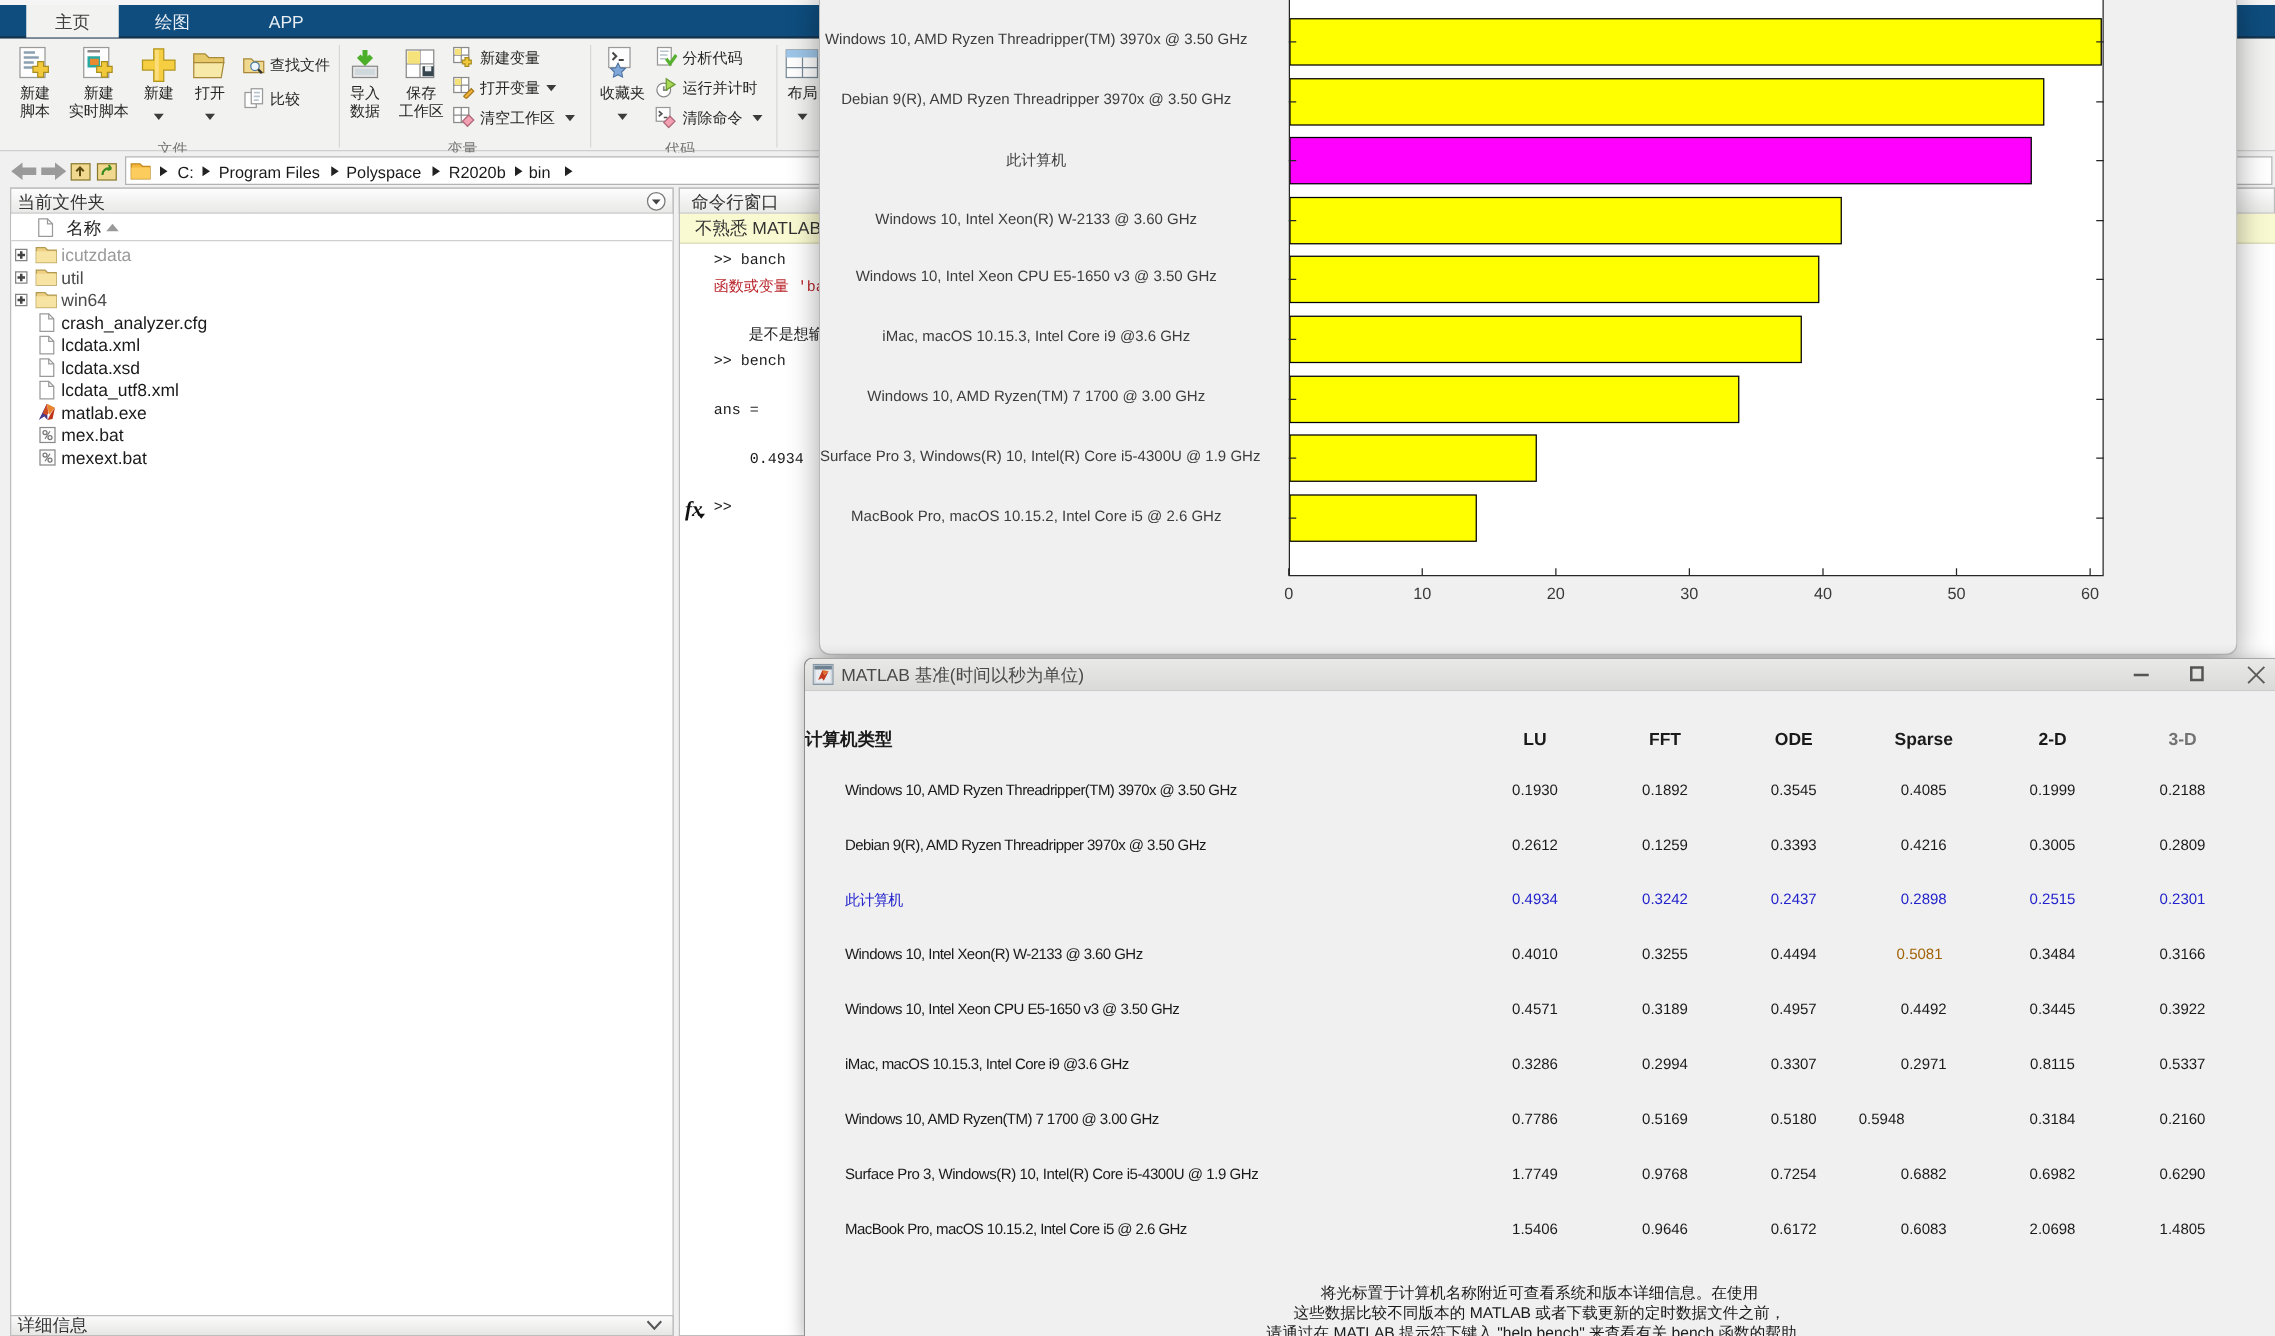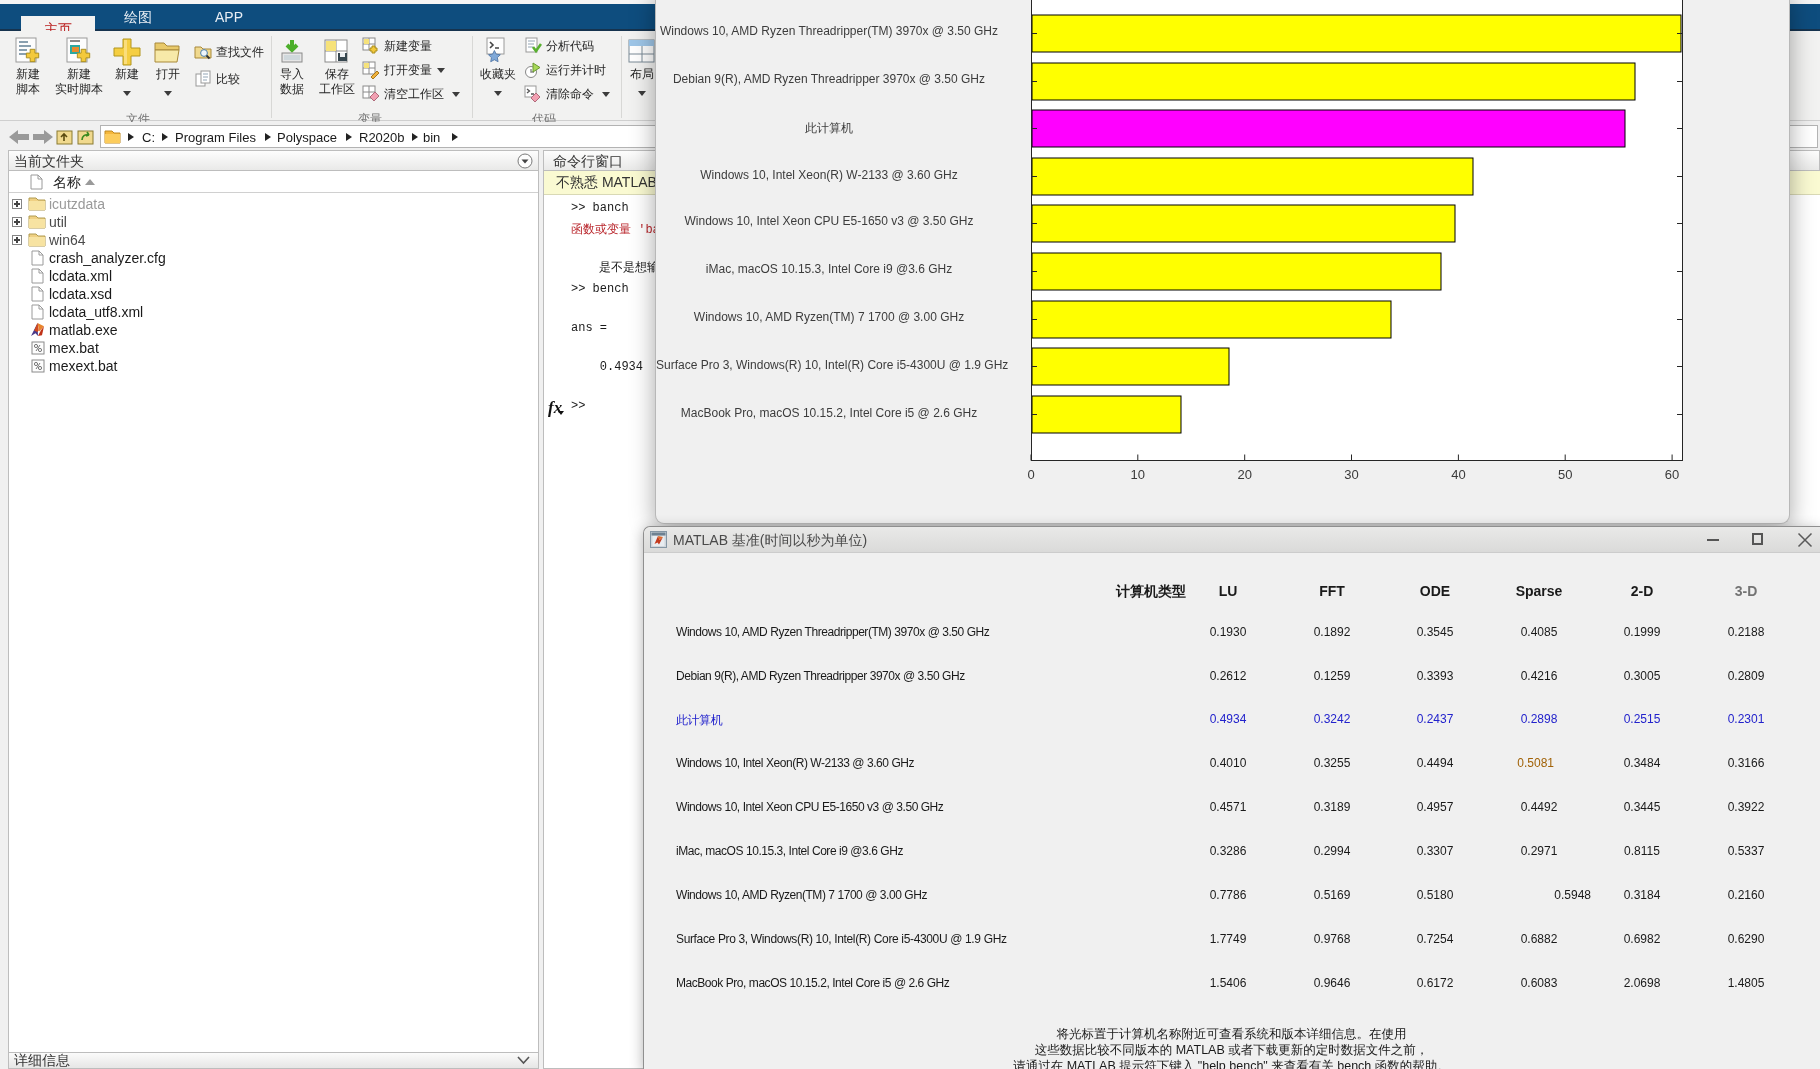--- a/index.html
+++ b/index.html
@@ -6,21 +6,21 @@
 * { margin:0; padding:0; box-sizing:border-box; }
 html,body { width:1820px; height:1069px; overflow:hidden; }
 body { font-family:"Liberation Sans", sans-serif; background:#f0f0f0; position:relative; }
 #root { position:absolute; left:0; top:0; width:1820px; height:1069px; background:#f0f0f0; overflow:hidden; }
 .abs { position:absolute; }
 
 #topstrip { left:0; top:0; width:1820px; height:4px; background:#f5f5f5; }
 #tabbar { left:0; top:4px; width:1820px; height:26px; background:#0e4d7e; }
 #tabdark { left:0; top:29px; width:1820px; height:2px; background:#16334e; }
 .tab { top:4px; height:26px; line-height:26px; font-size:14px; text-align:center; }
-#tab1 { left:21px; width:74px; background:#f2f2f1; color:#b91c1c;margin-top:12px; }
+#tab1 { left:21px; width:74px; background:#f2f2f1; color:#404040; }
 #tab2 { left:105px; width:66px; color:#e8eef4; }
 #tab3 { left:196px; width:66px; color:#e8eef4; }
 
 #ribbon { left:0; top:31px; width:1820px; height:90px; background:#f2f2f1; border-bottom:1px solid #cfcfcf; }
 .vsep { top:5px; width:1px; height:82px; background:#d8d8d6; }
 .glabel { top:111px; height:14px; font-size:12px; color:#737373; text-align:center; }
 .bigbtn { top:4px; width:54px; text-align:center; font-size:12px; color:#262626; }
 .bigbtn .ic { margin:2px auto 0; width:30px; height:30px; position:relative; }
 .bigbtn .tl { line-height:15px; }
 .arrow-dn { display:inline-block; width:0; height:0; border-left:4px solid transparent; border-right:4px solid transparent; border-top:5px solid #3c3c3c; }
@@ -397,21 +397,21 @@
           <path d="M8 5L4.5 13l3-1.5L9 13.5 13 6 9.5 9z" fill="#c33a1e"></path>
           <path d="M8 5l1.2 4L13 6z" fill="#e06a28"></path>
         </svg>
       <span style="position:absolute;left:29px;top:5px;font-size:14px;color:#4a4a4a;">MATLAB 基准(时间以秒为单位)</span>
       <div style="position:absolute;left:1063px;top:12px;width:12px;height:2px;background:#555;"></div>
       <div style="position:absolute;left:1108px;top:6px;width:11px;height:12px;border:2px solid #555;"></div>
       <svg style="position:absolute;left:1153px;top:5px" width="16" height="16" viewBox="0 0 16 16">
           <path d="M1.5 1.5l13 13M14.5 1.5l-13 13" stroke="#5a5a5a" stroke-width="1.5"></path>
         </svg>
     </div>
-    <div style="position:absolute;left:0;top:56px;width:542px;text-align:right;font-size:14px;font-weight:bold;color:#1a1a1a;">计算机类型</div>
+    <div style="position:absolute;left:0;top:56px;width:542px;text-align:left;font-size:14px;font-weight:bold;color:#1a1a1a;">计算机类型</div>
     <div style="position:absolute;left:532px;top:56px;width:104px;text-align:center;font-size:14px;font-weight:bold;color:#1a1a1a;">LU</div>
     <div style="position:absolute;left:636px;top:56px;width:104px;text-align:center;font-size:14px;font-weight:bold;color:#1a1a1a;">FFT</div>
     <div style="position:absolute;left:739px;top:56px;width:104px;text-align:center;font-size:14px;font-weight:bold;color:#1a1a1a;">ODE</div>
     <div style="position:absolute;left:843px;top:56px;width:104px;text-align:center;font-size:14px;font-weight:bold;color:#1a1a1a;">Sparse</div>
     <div style="position:absolute;left:946px;top:56px;width:104px;text-align:center;font-size:14px;font-weight:bold;color:#1a1a1a;">2-D</div>
     <div style="position:absolute;left:1050px;top:56px;width:104px;text-align:center;font-size:14px;font-weight:bold;color:#737373;">3-D</div>
     <div style="position:absolute;left:32px;top:98px;font-size:12px;letter-spacing:-0.45px;color:#1a1a1a;white-space:nowrap;">Windows 10, AMD Ryzen Threadripper(TM) 3970x @ 3.50 GHz</div>
     <div style="position:absolute;left:532px;top:98px;width:104px;text-align:center;font-size:12px;color:#1a1a1a;">0.1930</div>
     <div style="position:absolute;left:636px;top:98px;width:104px;text-align:center;font-size:12px;color:#1a1a1a;">0.1892</div>
     <div style="position:absolute;left:739px;top:98px;width:104px;text-align:center;font-size:12px;color:#1a1a1a;">0.3545</div>
@@ -450,21 +450,21 @@
     <div style="position:absolute;left:532px;top:317px;width:104px;text-align:center;font-size:12px;color:#1a1a1a;">0.3286</div>
     <div style="position:absolute;left:636px;top:317px;width:104px;text-align:center;font-size:12px;color:#1a1a1a;">0.2994</div>
     <div style="position:absolute;left:739px;top:317px;width:104px;text-align:center;font-size:12px;color:#1a1a1a;">0.3307</div>
     <div style="position:absolute;left:843px;top:317px;width:104px;text-align:center;font-size:12px;color:#1a1a1a;">0.2971</div>
     <div style="position:absolute;left:946px;top:317px;width:104px;text-align:center;font-size:12px;color:#1a1a1a;">0.8115</div>
     <div style="position:absolute;left:1050px;top:317px;width:104px;text-align:center;font-size:12px;color:#1a1a1a;">0.5337</div>
     <div style="position:absolute;left:32px;top:361px;font-size:12px;letter-spacing:-0.45px;color:#1a1a1a;white-space:nowrap;">Windows 10, AMD Ryzen(TM) 7 1700 @ 3.00 GHz</div>
     <div style="position:absolute;left:532px;top:361px;width:104px;text-align:center;font-size:12px;color:#1a1a1a;">0.7786</div>
     <div style="position:absolute;left:636px;top:361px;width:104px;text-align:center;font-size:12px;color:#1a1a1a;">0.5169</div>
     <div style="position:absolute;left:739px;top:361px;width:104px;text-align:center;font-size:12px;color:#1a1a1a;">0.5180</div>
-    <div style="position:absolute;left:843px;top:361px;width:104px;text-align:right;font-size:12px;color:#1a1a1a;">0.5948</div>
+    <div style="position:absolute;left:843px;top:361px;width:104px;text-align:left;font-size:12px;color:#1a1a1a;">0.5948</div>
     <div style="position:absolute;left:946px;top:361px;width:104px;text-align:center;font-size:12px;color:#1a1a1a;">0.3184</div>
     <div style="position:absolute;left:1050px;top:361px;width:104px;text-align:center;font-size:12px;color:#1a1a1a;">0.2160</div>
     <div style="position:absolute;left:32px;top:405px;font-size:12px;letter-spacing:-0.45px;color:#1a1a1a;white-space:nowrap;letter-spacing:-0.35px;">Surface Pro 3, Windows(R) 10, Intel(R) Core i5-4300U @ 1.9 GHz</div>
     <div style="position:absolute;left:532px;top:405px;width:104px;text-align:center;font-size:12px;color:#1a1a1a;">1.7749</div>
     <div style="position:absolute;left:636px;top:405px;width:104px;text-align:center;font-size:12px;color:#1a1a1a;">0.9768</div>
     <div style="position:absolute;left:739px;top:405px;width:104px;text-align:center;font-size:12px;color:#1a1a1a;">0.7254</div>
     <div style="position:absolute;left:843px;top:405px;width:104px;text-align:center;font-size:12px;color:#1a1a1a;">0.6882</div>
     <div style="position:absolute;left:946px;top:405px;width:104px;text-align:center;font-size:12px;color:#1a1a1a;">0.6982</div>
     <div style="position:absolute;left:1050px;top:405px;width:104px;text-align:center;font-size:12px;color:#1a1a1a;">0.6290</div>
     <div style="position:absolute;left:32px;top:449px;font-size:12px;letter-spacing:-0.45px;color:#1a1a1a;white-space:nowrap;">MacBook Pro, macOS 10.15.2, Intel Core i5 @ 2.6 GHz</div>

